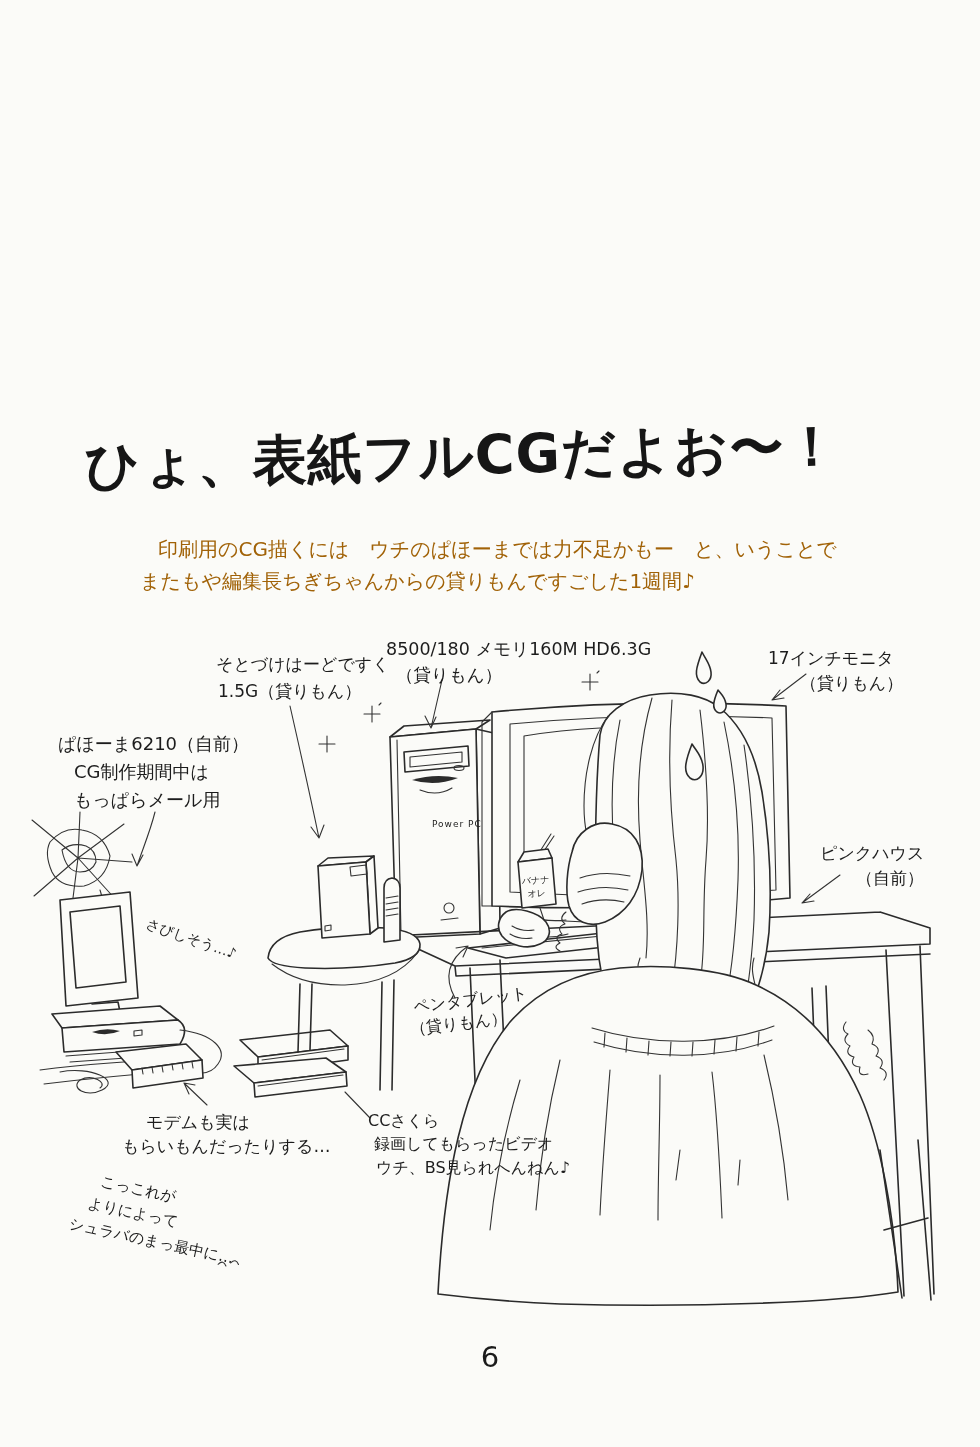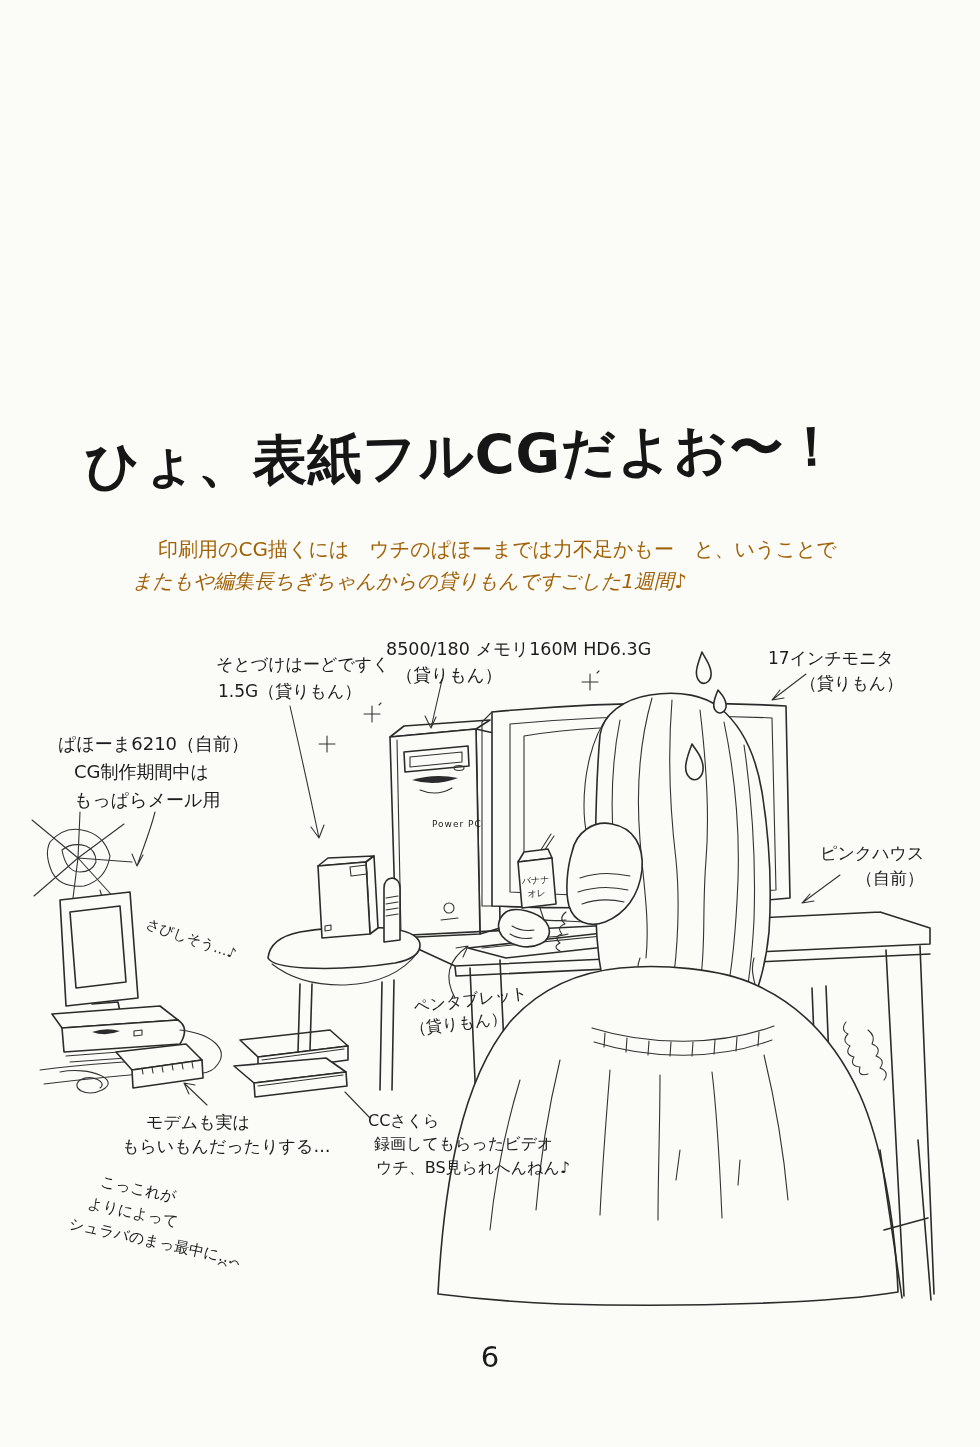--- a/index.html
+++ b/index.html
@@ -8,21 +8,21 @@
     background:#fbfbf8;overflow:hidden;
     font-family:"DejaVu Sans",sans-serif;color:#1e1e1e;
   }
   .title{
     position:absolute;left:84px;top:430px;font-size:54px;font-weight:800;
     letter-spacing:1px;white-space:nowrap;transform:rotate(-1.5deg);
     transform-origin:left top;color:#161616;
   }
   .intro{position:absolute;white-space:nowrap;font-size:20px;color:#a16207;}
   .intro.l1{left:158px;top:536px;}
-  .intro.l2{left:132px;top:568px;font-style:italic;}
+  .intro.l2{left:140px;top:568px;}
   .pageno{position:absolute;left:0;top:1340px;width:100%;text-align:center;
     font-size:29px;color:#1b1b1b;}
   svg.illo{position:absolute;left:0;top:0;}
   .ln{stroke:#2b2b2b;stroke-width:1.6;fill:none;stroke-linecap:round;stroke-linejoin:round;}
   .thin{stroke:#333;stroke-width:1.1;fill:none;stroke-linecap:round;stroke-linejoin:round;}
   .paper{fill:#fbfbf8;}
   .inkfill{fill:#2b2b2b;stroke:none;}
   .h{font-family:"DejaVu Sans",sans-serif;fill:#1c1c1c;}
 </style>
 </head>

